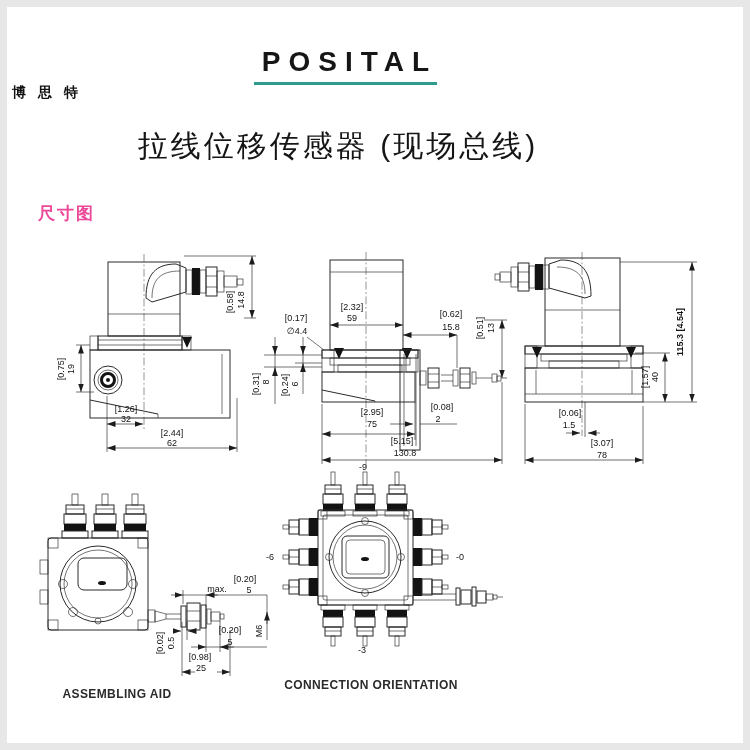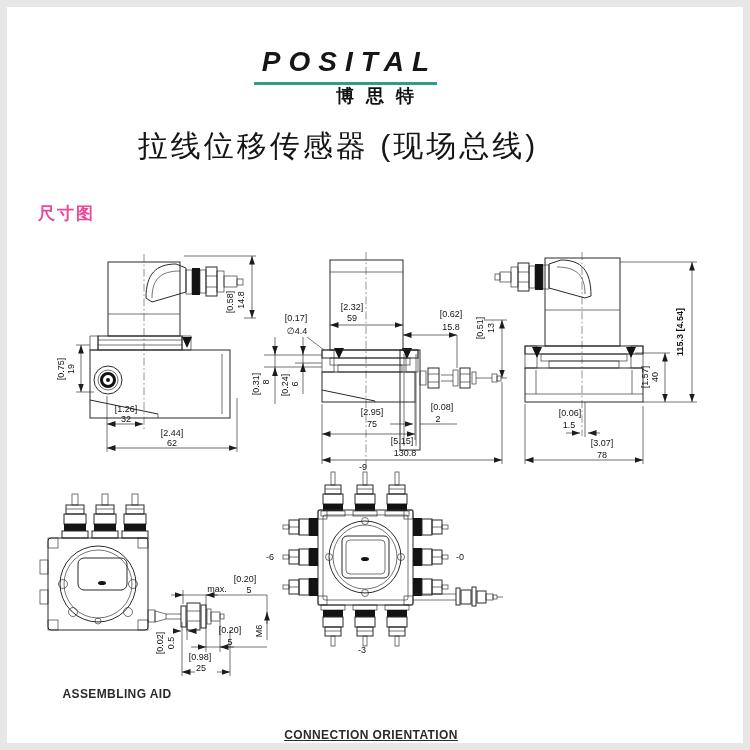--- a/index.html
+++ b/index.html
@@ -2,42 +2,42 @@
 <html><head>
 <meta charset="utf-8">
 <style>
   html,body { margin:0; padding:0; }
   body {
     width:750px; height:750px; position:relative; background:#ffffff;
     font-family:"Liberation Sans", sans-serif; overflow:hidden;
   }
   .frame { position:absolute; inset:0; border:7px solid #e7e7e7; pointer-events:none; z-index:50; }
   
-  .brand-wrap { position:absolute; left:0; top:46px; width:691px; text-align:center;font-style:italic; }
+  .brand-wrap { position:absolute; left:0; top:46px; width:691px; text-align:center; }
   .brand { display:inline-block; font-size:28px; font-weight:bold; letter-spacing:8px;
            color:#161616; padding:0 0 4px 8px; border-bottom:3px solid #2d9b8d; }
-  .brand-cn { position:absolute; left:0; top:84px; width:750px; text-align:center;
-              font-size:18px; font-weight:bold; letter-spacing:12px; text-indent:12px; color:#111; }
+  .brand-cn { position:absolute; left:0; top:84px; width:750px; 
+              font-size:14px; font-weight:bold; letter-spacing:12px; text-indent:12px; color:#111; }
   .page-title { position:absolute; left:0; top:126px; width:676px; text-align:center;
                 font-size:30px; letter-spacing:3px; color:#151515; font-weight:500; }
   .section-heading { position:absolute; left:38px; top:202px; font-size:17px; font-weight:bold;
                      letter-spacing:2px; color:#ec4899; }
   
   svg.dw { position:absolute; overflow:visible; }
   svg .ln { stroke:#2a2a2a; stroke-width:1; fill:none; }
   svg .tn { stroke:#2a2a2a; stroke-width:0.65; fill:none; }
   svg .dl { stroke:#2f2f2f; stroke-width:0.7; fill:none; }
   svg .cl { stroke:#5a5a5a; stroke-width:0.65; fill:none; stroke-dasharray:8 2.5 1.8 2.5; }
   svg .bk { fill:#131313; stroke:none; }
   svg text.d  { font-family:"Liberation Sans",sans-serif; font-size:9px; fill:#121212; }
   svg text.db { font-family:"Liberation Sans",sans-serif; font-size:9px; font-weight:bold; fill:#121212; }
   .caption { position:absolute; font-size:12px; font-weight:bold; letter-spacing:0.4px;
              color:#2b2b2b; text-align:center; }
   .caption-aid    { left:47px;  top:687px; width:140px; }
-  .caption-orient { left:281px; top:728px; width:180px;text-decoration:underline; }
+  .caption-orient { left:281px; top:678px; width:180px; }
 </style>
 </head>
 <body>
 
 <div class="frame"></div>
 
 <svg width="0" height="0" style="position:absolute">
   <defs>
     <marker id="arr" viewBox="0 0 9 7" refX="8.5" refY="3.5" markerWidth="9" markerHeight="7" orient="auto-start-reverse" markerUnits="userSpaceOnUse">
       <path d="M0,0.6 L8.5,3.5 L0,6.4 Z" fill="#1c1c1c"></path>

